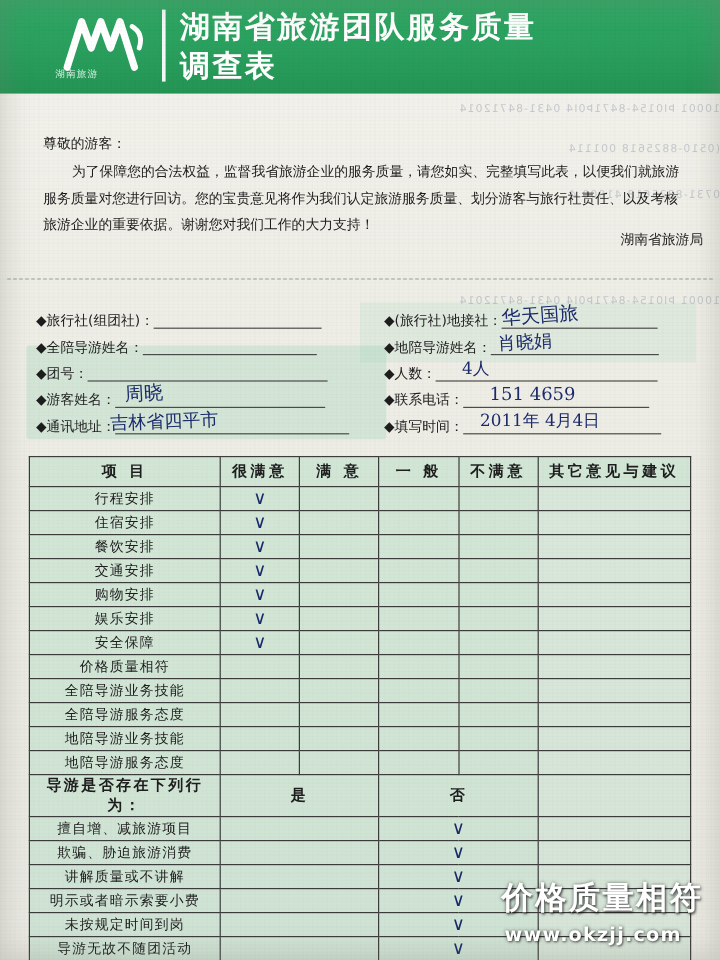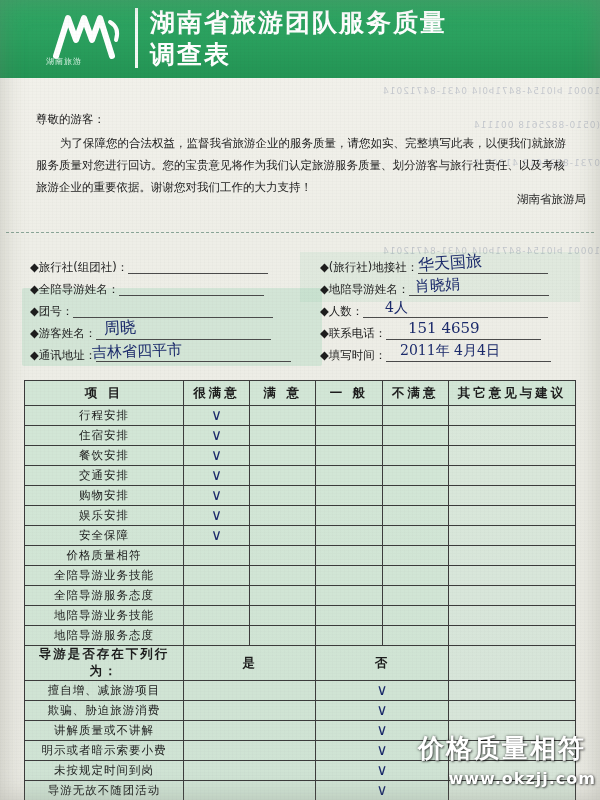--- a/index.html
+++ b/index.html
@@ -134,21 +134,21 @@
   .sechdr td{font-weight:bold;font-size:12.5px;height:24px;letter-spacing:2px;}
 
   
   .wm{
     position:absolute;right:14px;bottom:34px;
     font-size:26px;font-weight:bold;color:#fff;
     text-shadow:0 0 3px rgba(0,0,0,.55),1px 1px 2px rgba(0,0,0,.5);
     letter-spacing:2px;
   }
   .wm2{
-    position:absolute;right:4px;bottom:12px;
+    position:absolute;right:32px;bottom:12px;
     font-size:16px;font-weight:bold;color:#fff;
     text-shadow:0 0 3px rgba(0,0,0,.55),1px 1px 2px rgba(0,0,0,.5);
     letter-spacing:1px;
   }
   
   .vig{
     position:absolute;inset:0;pointer-events:none;
     box-shadow:inset 0 0 26px rgba(120,120,110,.35);
   }
 </style>

